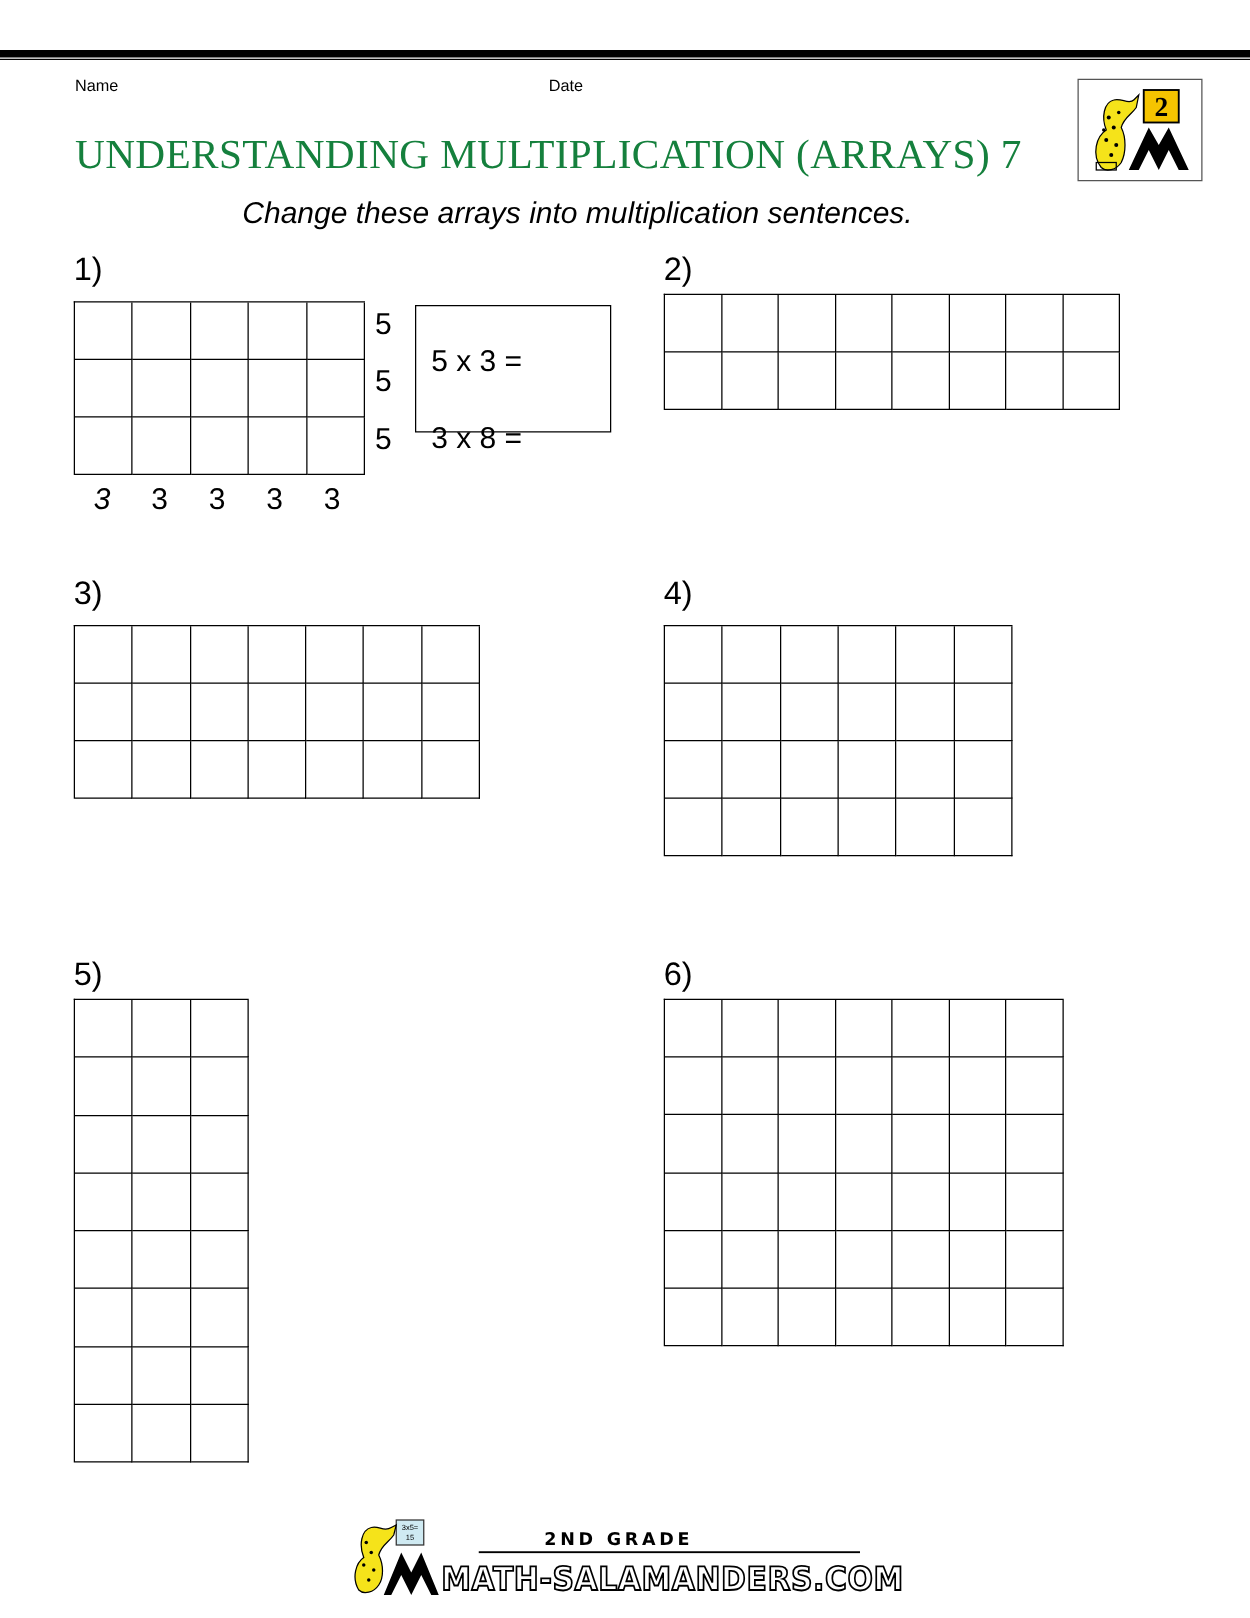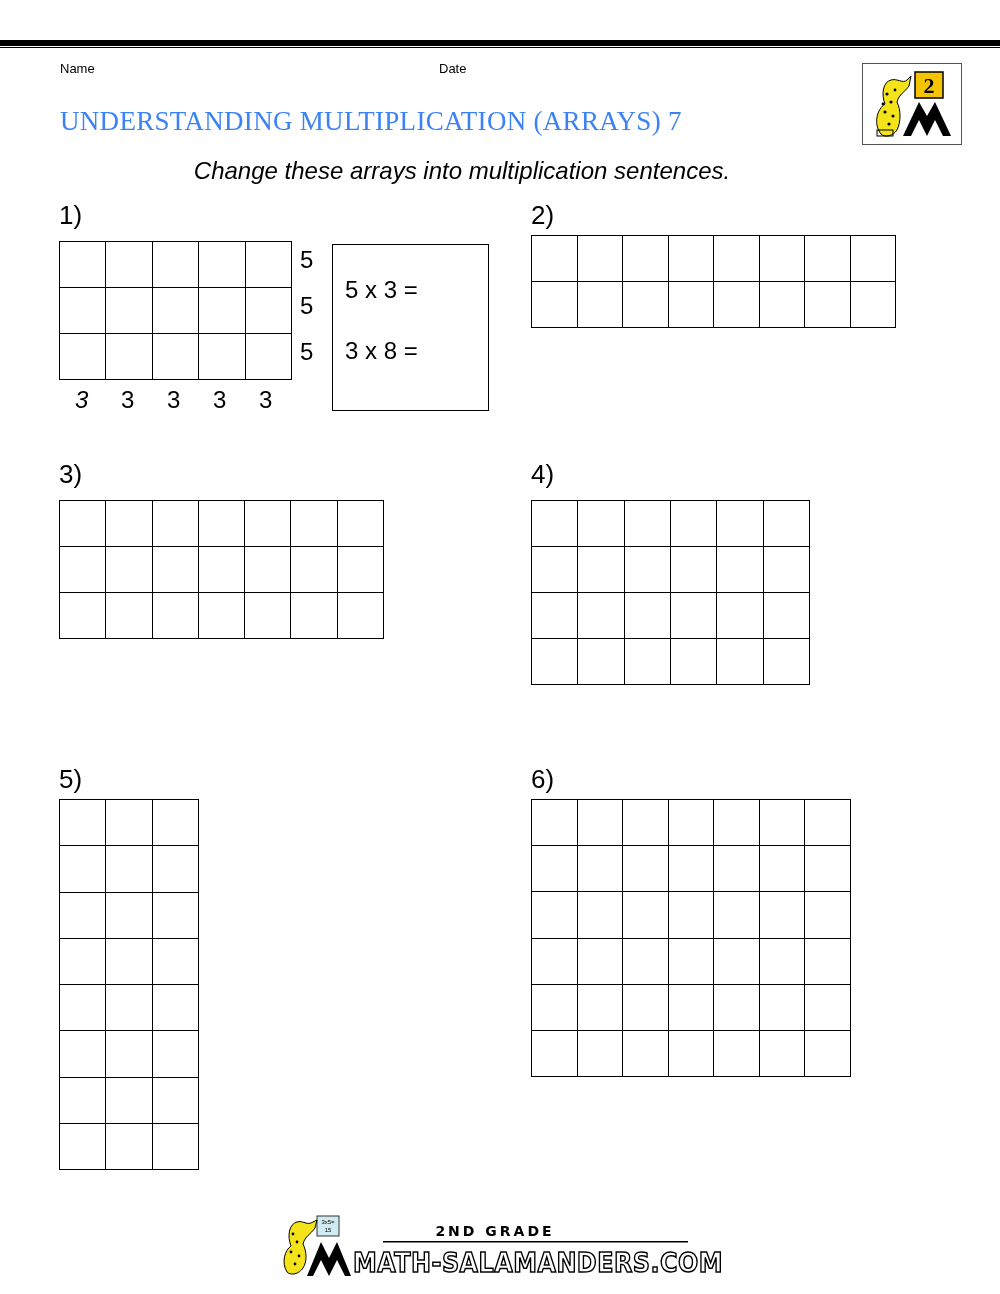--- a/index.html
+++ b/index.html
@@ -1,27 +1,27 @@
 <!DOCTYPE html>
 <html><head>
 <meta charset="utf-8">
 <style>
   html,body{margin:0;padding:0;background:#fff;}
   body{width:1000px;height:1294px;position:relative;overflow:hidden;font-family:"Liberation Sans",sans-serif;color:#000;}
   .topbar{position:absolute;left:0;top:40px;width:1000px;height:6px;background:#000;}
   .topbar2{position:absolute;left:0;top:47px;width:1000px;height:1px;background:#000;}
   .lbl{position:absolute;font-size:13px;}
-  .title{position:absolute;left:60px;top:106px;font-family:"Liberation Serif",serif;font-size:27px;color:#3b82f6;letter-spacing:0.3px;white-space:nowrap;}
+  .title{position:absolute;left:60px;top:106px;font-family:"Liberation Serif",serif;font-size:33px;color:#15803d;letter-spacing:0.3px;white-space:nowrap;}
   .subtitle{position:absolute;left:0;width:924px;text-align:center;top:157px;font-style:italic;font-size:24px;}
   .logo{position:absolute;left:862px;top:63px;width:100px;height:82px;border:1px solid #555;box-sizing:border-box;background:#fff;}
   .qnum{position:absolute;font-size:26px;}
   .grid{position:absolute;display:grid;border-left:1px solid #000;border-top:1px solid #000;box-sizing:border-box;}
   .grid .cell{border-right:1px solid #000;border-bottom:1px solid #000;box-sizing:border-box;}
   .num{position:absolute;font-size:24px;}
-  .answer-box{position:absolute;left:332px;top:244px;width:157px;height:167px;border:1.5px solid #000;box-sizing:border-box;}
+  .answer-box{position:absolute;left:332px;top:244px;width:157px;height:102px;border:1.5px solid #000;box-sizing:border-box;}
   .eq{position:absolute;left:12px;font-size:24px;}
   .footer{position:absolute;left:275px;top:1210px;width:450px;height:75px;text-decoration:underline;}
 </style>
 </head>
 <body>
 
 <div class="topbar"></div>
 <div class="topbar2"></div>
 
 <div class="lbl" style="left:60px;top:61px;">Name</div>

